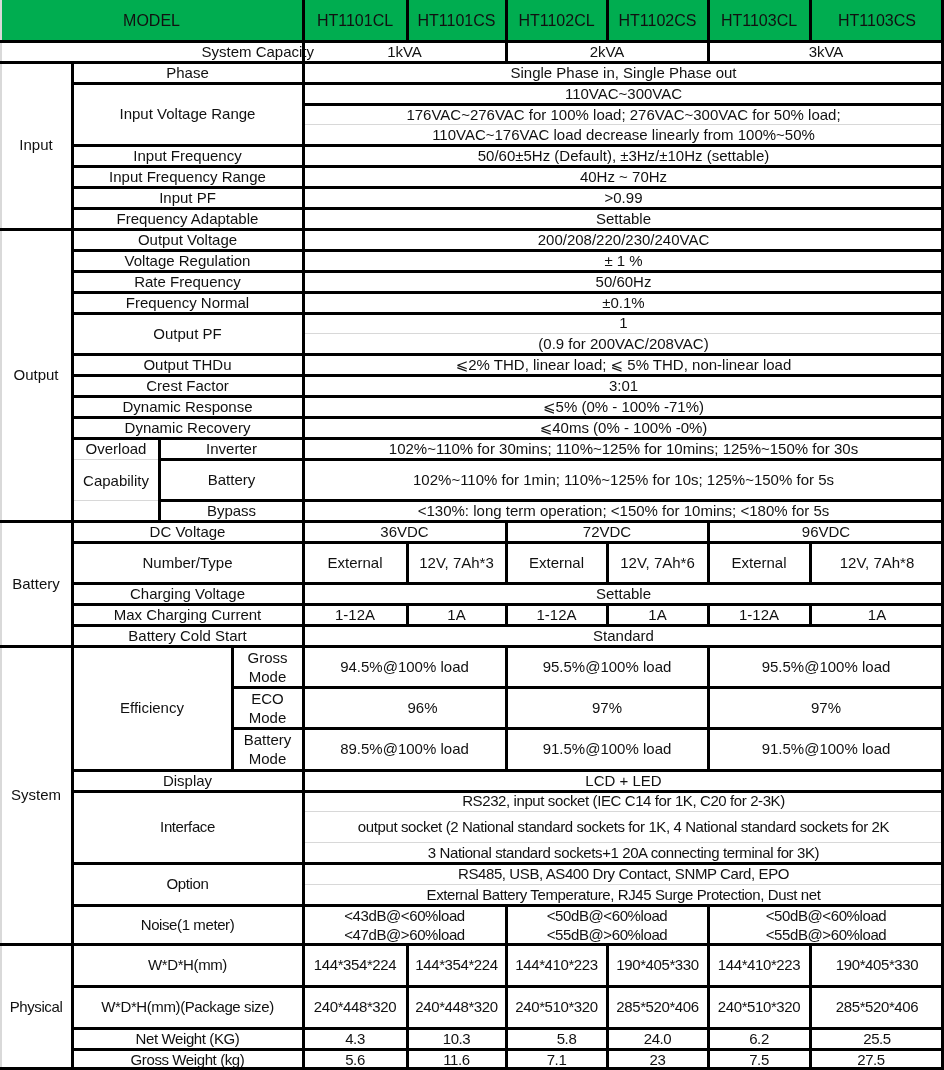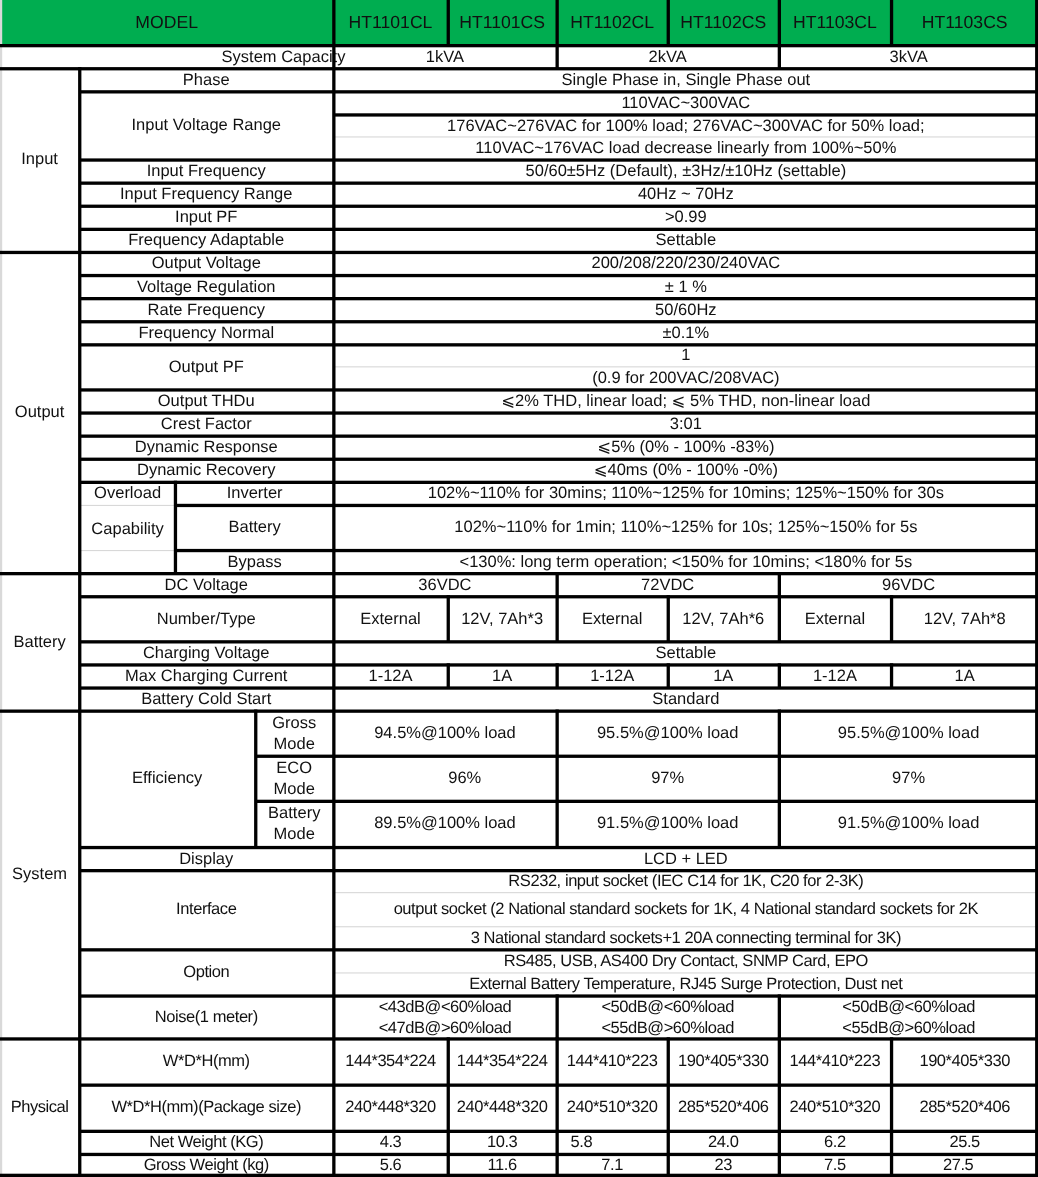--- a/index.html
+++ b/index.html
@@ -158,21 +158,21 @@
     <span>Crest Factor</span>
   </div>
 <div class="c" style="left:303px;top:375px;width:641px;height:21px;">
     <span>3:01</span>
   </div>
 
 <div class="c" style="left:72px;top:396px;width:231px;height:21px;">
     <span>Dynamic Response</span>
   </div>
 <div class="c" style="left:303px;top:396px;width:641px;height:21px;">
-    <span>⩽5% (0% - 100% -83%)</span>
+    <span>⩽5% (0% - 100% -71%)</span>
   </div>
 
 <div class="c" style="left:72px;top:417px;width:231px;height:21px;">
     <span>Dynamic Recovery</span>
   </div>
 <div class="c" style="left:303px;top:417px;width:641px;height:21px;">
     <span>⩽40ms (0% - 100% -0%)</span>
   </div>
 
 <div class="c" style="left:72px;top:438px;width:88px;height:21px;">
@@ -425,21 +425,21 @@
 
 <div class="c narrow" style="left:72px;top:1028px;width:231px;height:21px;">
     <span>Net Weight (KG)</span>
   </div>
 <div class="c narrow" style="left:303px;top:1028px;width:104px;height:21px;">
     <span>4.3</span>
   </div>
 <div class="c narrow" style="left:407px;top:1028px;width:99px;height:21px;">
     <span>10.3</span>
   </div>
-<div class="c narrow" style="left:478px;top:1028px;width:101px;height:21px;text-align:right;">
+<div class="c narrow" style="left:516px;top:1028px;width:101px;height:21px;text-align:right;">
     <span>5.8</span>
   </div>
 <div class="c narrow" style="left:607px;top:1028px;width:101px;height:21px;">
     <span>24.0</span>
   </div>
 <div class="c narrow" style="left:708px;top:1028px;width:102px;height:21px;">
     <span>6.2</span>
   </div>
 <div class="c narrow" style="left:810px;top:1028px;width:134px;height:21px;">
     <span>25.5</span>

